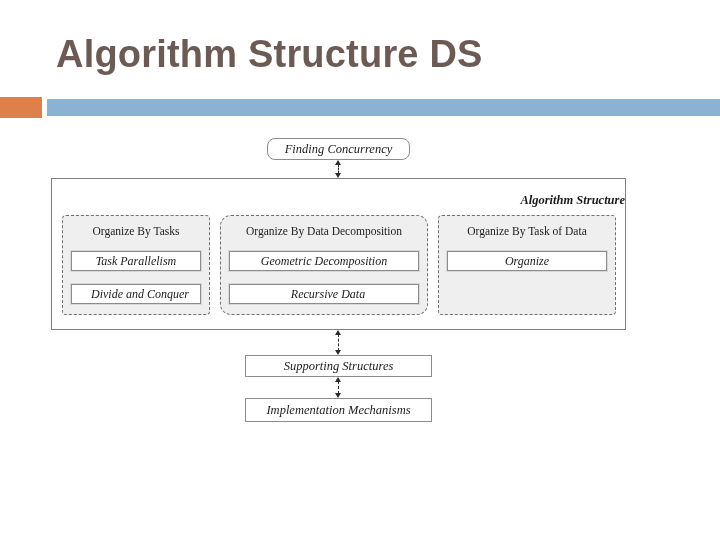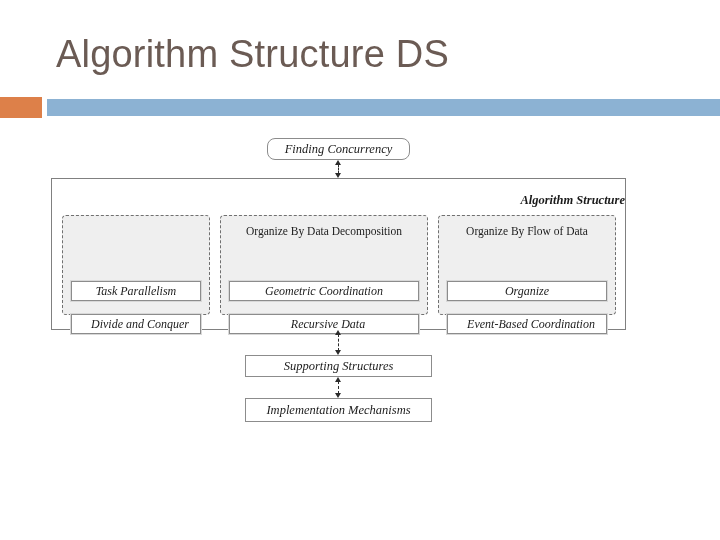--- a/index.html
+++ b/index.html
@@ -15,21 +15,21 @@
     position: relative;
   }
 
   
   .slide-title {
     position: absolute;
     left: 56px;
     top: 33px;
     font-family: "Liberation Sans", sans-serif;
     font-size: 38px;
-    font-weight: 400;
+    font-weight: 700;
     color: #6b5b54;
     letter-spacing: 0.2px;
     white-space: nowrap;
   }
 
   
   .accent-orange {
     position: absolute;
     left: 0px;
     top: 97px;
@@ -109,21 +109,21 @@
   .group {
     position: absolute;
     box-sizing: border-box;
     top: 215px;
     height: 100px;
     border: 1.5px dashed #707070;
     border-radius: 4px;
     background: #efefef;
   }
   .group-1 { left: 62px;  width: 148px; }
-  .group-2 { left: 220px; width: 208px; }
+  .group-2 { left: 220px; width: 208px; border-radius: 11px; }
   .group-3 { left: 438px; width: 178px; }
 
   .group-title {
     position: absolute;
     left: 0;
     right: 0;
     top: 9px;
     text-align: center;
     font-family: "Liberation Serif", serif;
     font-size: 11.5px;
@@ -142,21 +142,20 @@
     border: 1px solid #8c8c8c;
     box-shadow: 0 0 0 1px #d8d8d8;
     font-family: "Liberation Serif", serif;
     font-style: italic;
     font-size: 12px;
     color: #1b1b1b;
     display: flex;
     align-items: center;
     justify-content: center;
     white-space: nowrap;
-    margin-top: 30px;
   }
   .pattern-a { top: 35px; }
   .pattern-b { top: 68px; padding-left: 8px; }
 
   
   .node-supporting {
     left: 245px;
     top: 355px;
     width: 187px;
     height: 22px;
@@ -223,34 +222,34 @@
     <div class="head-up"></div>
     <div class="stem"></div>
     <div class="head-down"></div>
   </div>
 
   <div class="outer-box">
     <div class="outer-label">Algorithm Structure</div>
   </div>
 
   <div class="group group-1">
+    <div class="group-title">Organize By Tasks</div>
     <div class="pattern pattern-a">Task Parallelism</div>
     <div class="pattern pattern-b">Divide and Conquer</div>
   </div>
 
   <div class="group group-2">
     <div class="group-title">Organize By Data Decomposition</div>
-    <div class="pattern pattern-a">Geometric Coordination</div>
+    <div class="pattern pattern-a">Geometric Decomposition</div>
     <div class="pattern pattern-b">Recursive Data</div>
   </div>
 
   <div class="group group-3">
-    <div class="group-title">Organize By Flow of Data</div>
+    <div class="group-title">Organize By Task of Data</div>
     <div class="pattern pattern-a">Organize</div>
-    <div class="pattern pattern-b">Event-Based Coordination</div>
   </div>
 
   <div class="connector conn-2">
     <div class="head-up"></div>
     <div class="stem"></div>
     <div class="head-down"></div>
   </div>
 
   <div class="node node-supporting">Supporting Structures</div>
 

